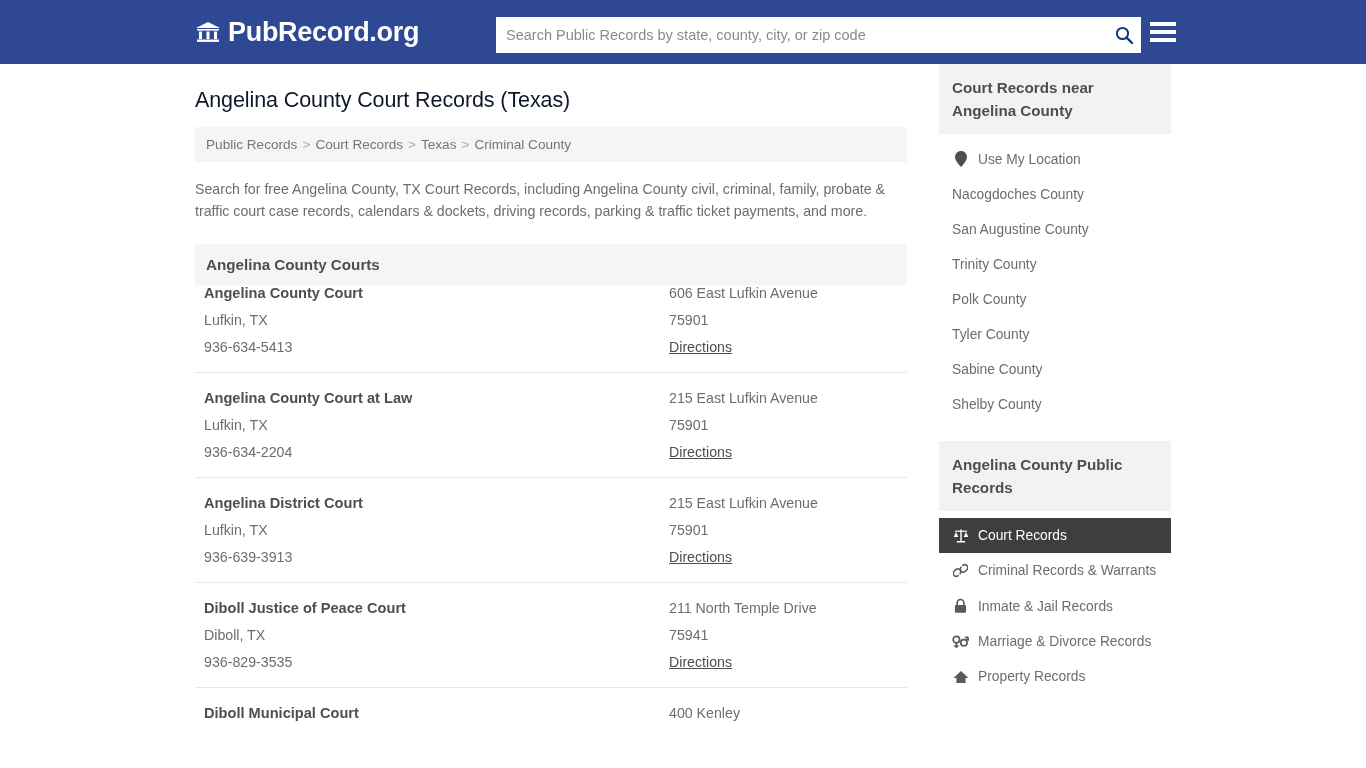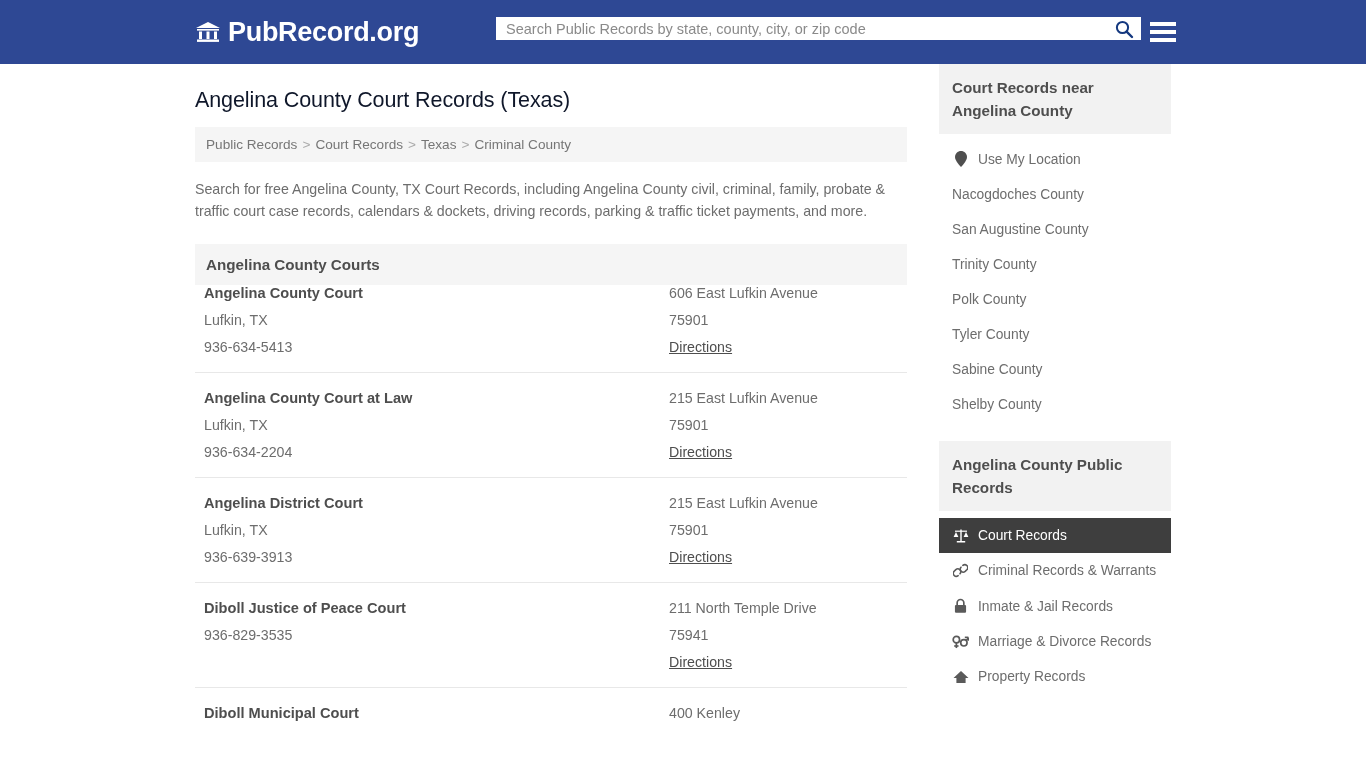--- a/index.html
+++ b/index.html
@@ -34,21 +34,21 @@
     font-size: 27px;
     font-weight: bold;
     letter-spacing: -0.3px;
     line-height: 1;
   }
   .search-wrap {
     position: absolute;
     left: 496px;
     top: 17px;
     width: 645px;
-    height: 23px;
+    height: 36px;
     background: #ffffff;
     display: flex;
     align-items: center;
   }
   .search-input {
     flex: 1;
     border: none;
     outline: none;
     height: 28px;
     padding: 0 10px;
@@ -290,20 +290,21 @@
           </div>
           <div class="court-right">
             <div class="court-line">215 East Lufkin Avenue</div>
             <div class="court-line">75901</div>
             <div class="court-line"><a class="directions-link" href="#">Directions</a></div>
           </div>
         </div>
         <div class="court-row">
           <div class="court-left">
             <div class="court-name">Diboll Justice of Peace Court</div>
+            <div class="court-line">Diboll, TX</div>
             <div class="court-line">936-829-3535</div>
           </div>
           <div class="court-right">
             <div class="court-line">211 North Temple Drive</div>
             <div class="court-line">75941</div>
             <div class="court-line"><a class="directions-link" href="#">Directions</a></div>
           </div>
         </div>
         <div class="court-row">
           <div class="court-left">

